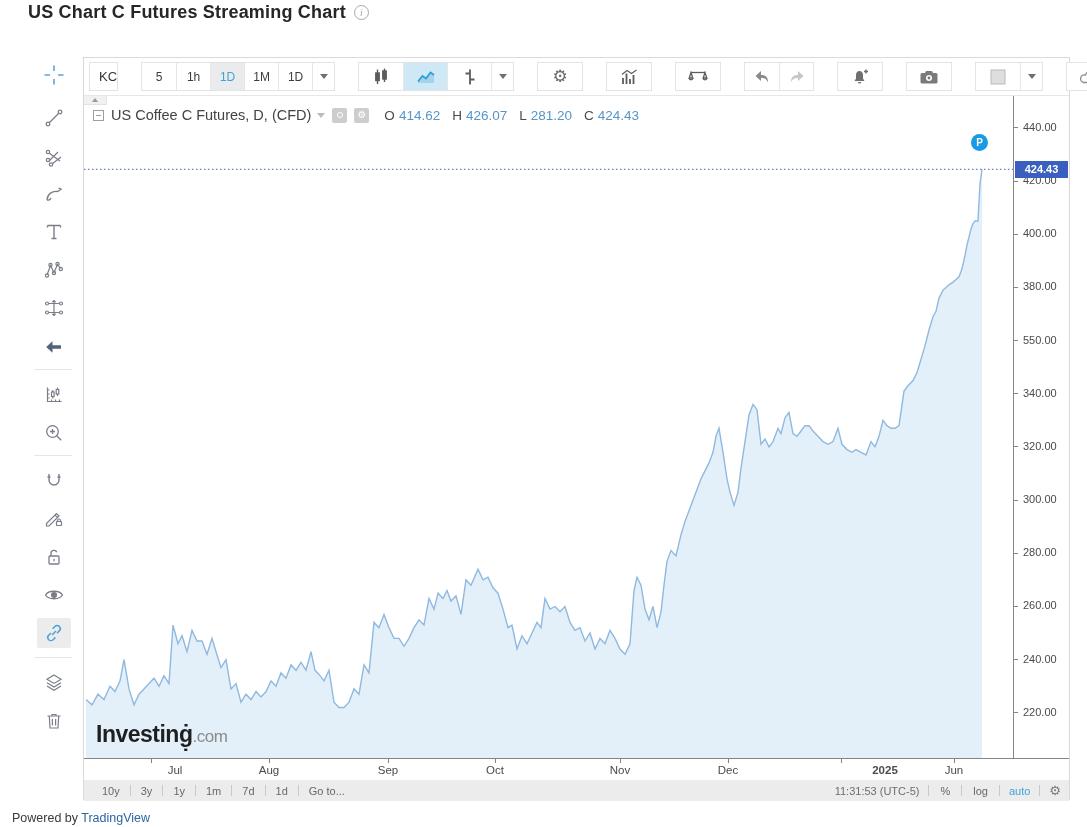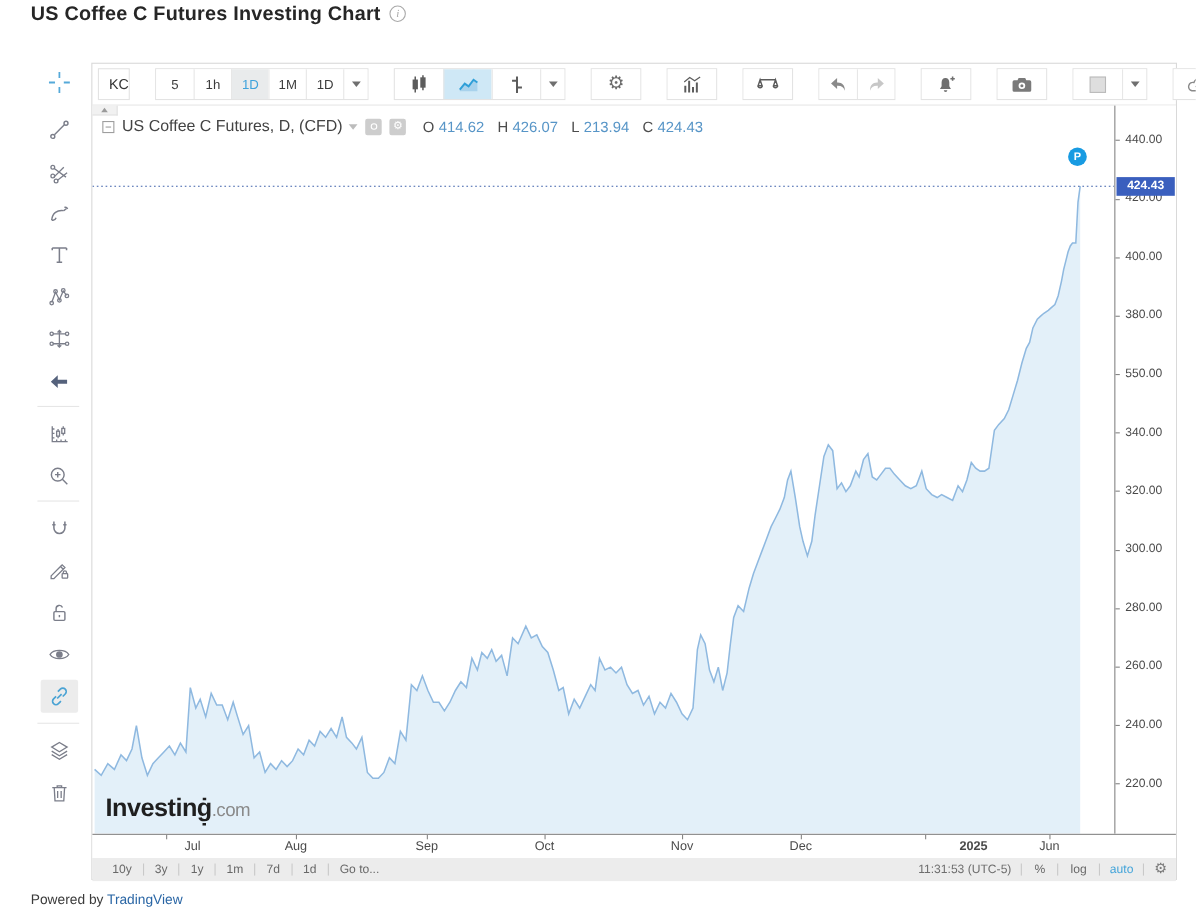--- a/index.html
+++ b/index.html
@@ -77,30 +77,30 @@
   .x-label.bold { font-weight: bold; margin-left: 44px; }
 
   .bottom-bar { width: 985px; height: 21px; background: #ececec; display: flex; align-items: center; font-size: 11px; color: #686868; padding: 0 8px; }
   .range-btn { padding: 0 10px; cursor: pointer; }
   .vsep { width: 1px; height: 11px; background: #c9c9c9; }
   .right-tools { margin-left: auto; display: flex; align-items: center; gap: 9px; }
   .right-tools .auto { color: #45a5da; cursor: pointer; }
   .right-tools .clk { color: #6e6e6e; }
   .mini-gear { font-family: "DejaVu Sans", sans-serif; font-size: 13px; color: #7a7a7a; cursor: pointer; }
 
-  .powered { position: absolute; left: 28px; top: 811px; font-size: 12.5px; color: #3a3a3a; }
+  .powered { position: absolute; left: 12px; top: 811px; font-size: 12.5px; color: #3a3a3a; }
   .powered a { color: #2a66a5; text-decoration: none; }
 
   svg.ic { display: block; }
 </style>
 </head>
 <body>
 
 <div class="page-title-row">
-  <div class="page-title">US Coffee C Futures Investing Chart</div>
+  <div class="page-title">US Chart C Futures Streaming Chart</div>
   <div class="info-icon">i</div>
 </div>
 
 <div class="widget">
 
   <div class="sidebar">
     <button class="tool-btn" style="top:3px">
       <svg class="ic" width="22" height="22" viewBox="0 0 22 22" fill="none" stroke="#55a9d9" stroke-width="1.6">
           <path d="M11 1.5v5.5M11 15v5.5M1.5 11H7M15 11h5.5"></path>
         </svg>
@@ -374,21 +374,21 @@
           </span>
         <span class="legend-sq">
             <span class="g">⚙</span>
           </span>
         <span class="ohlc">
           <span class="lt">O</span>
             <span class="vl">414.62</span>
           <span class="lt">H</span>
             <span class="vl">426.07</span>
           <span class="lt">L</span>
-            <span class="vl">213.94</span>
+            <span class="vl">281.20</span>
           <span class="lt">C</span>
             <span class="vl">424.43</span>
         </span>
       </div>
 
       <div class="p-bubble">P</div>
 
       <div class="watermark"><span>Investing</span><span class="i-dot">̣̇</span><span class="com">.com</span></div>
 
       <div class="price-axis" id="price-axis">

